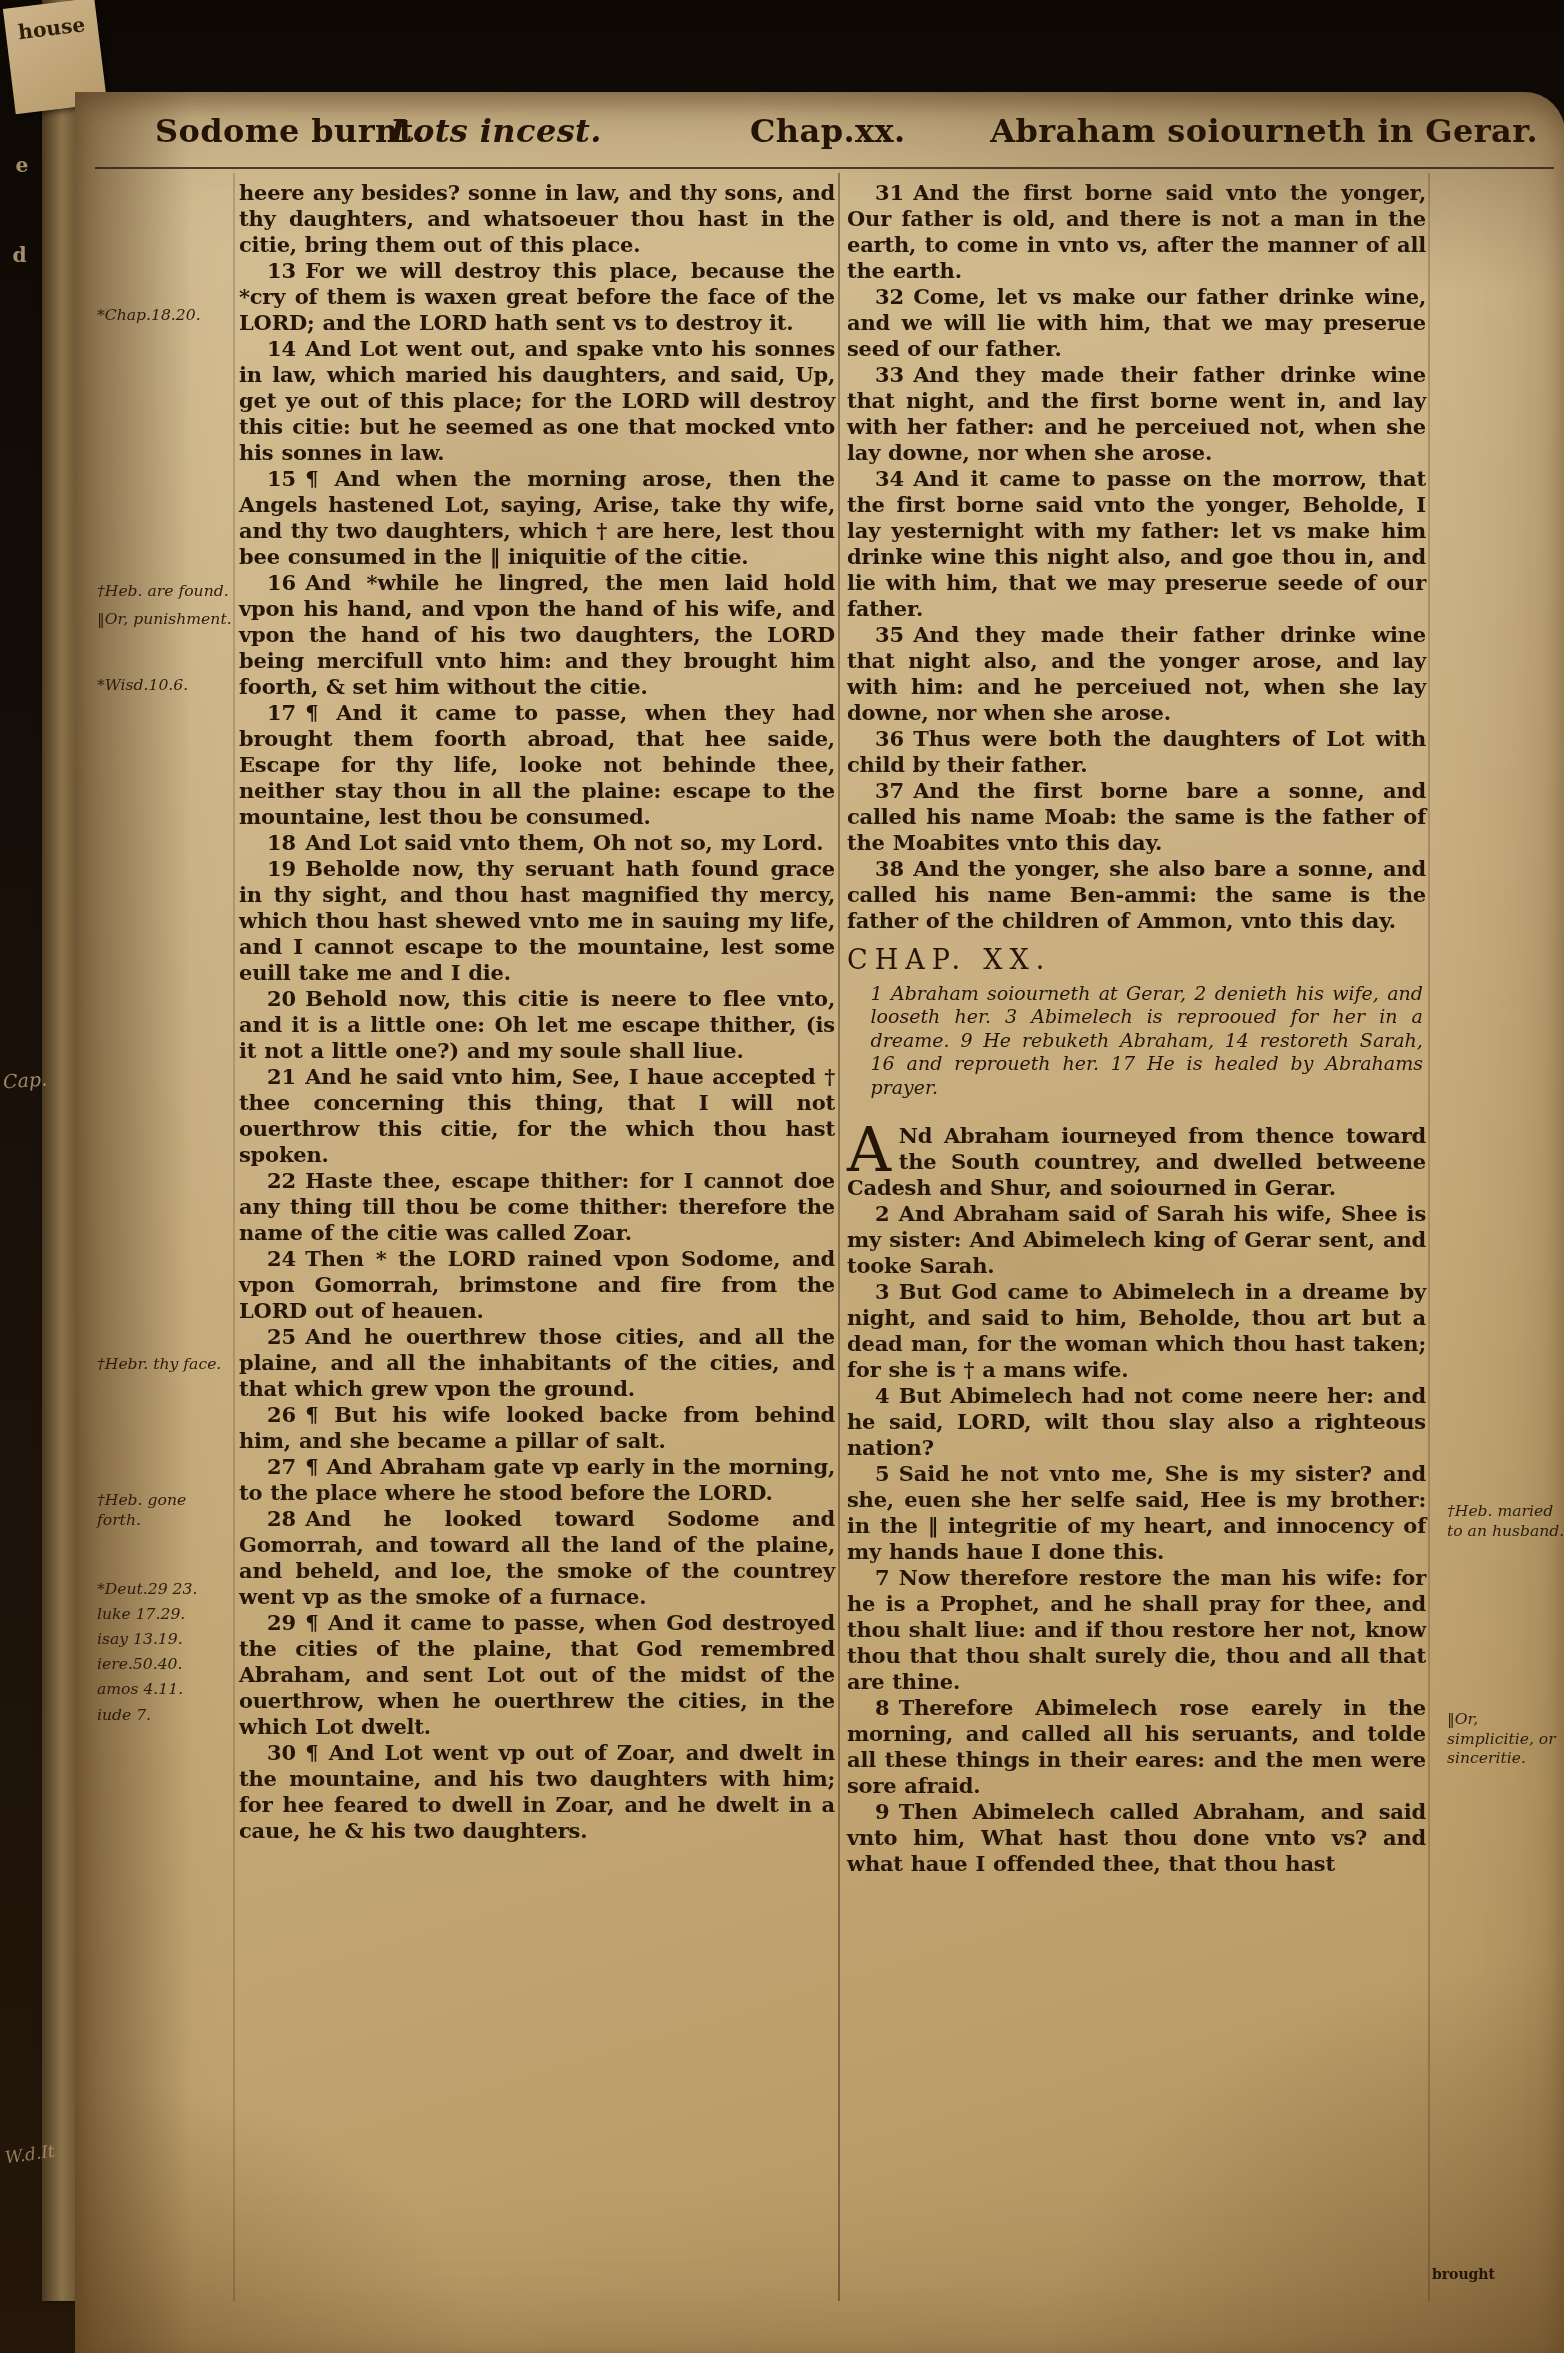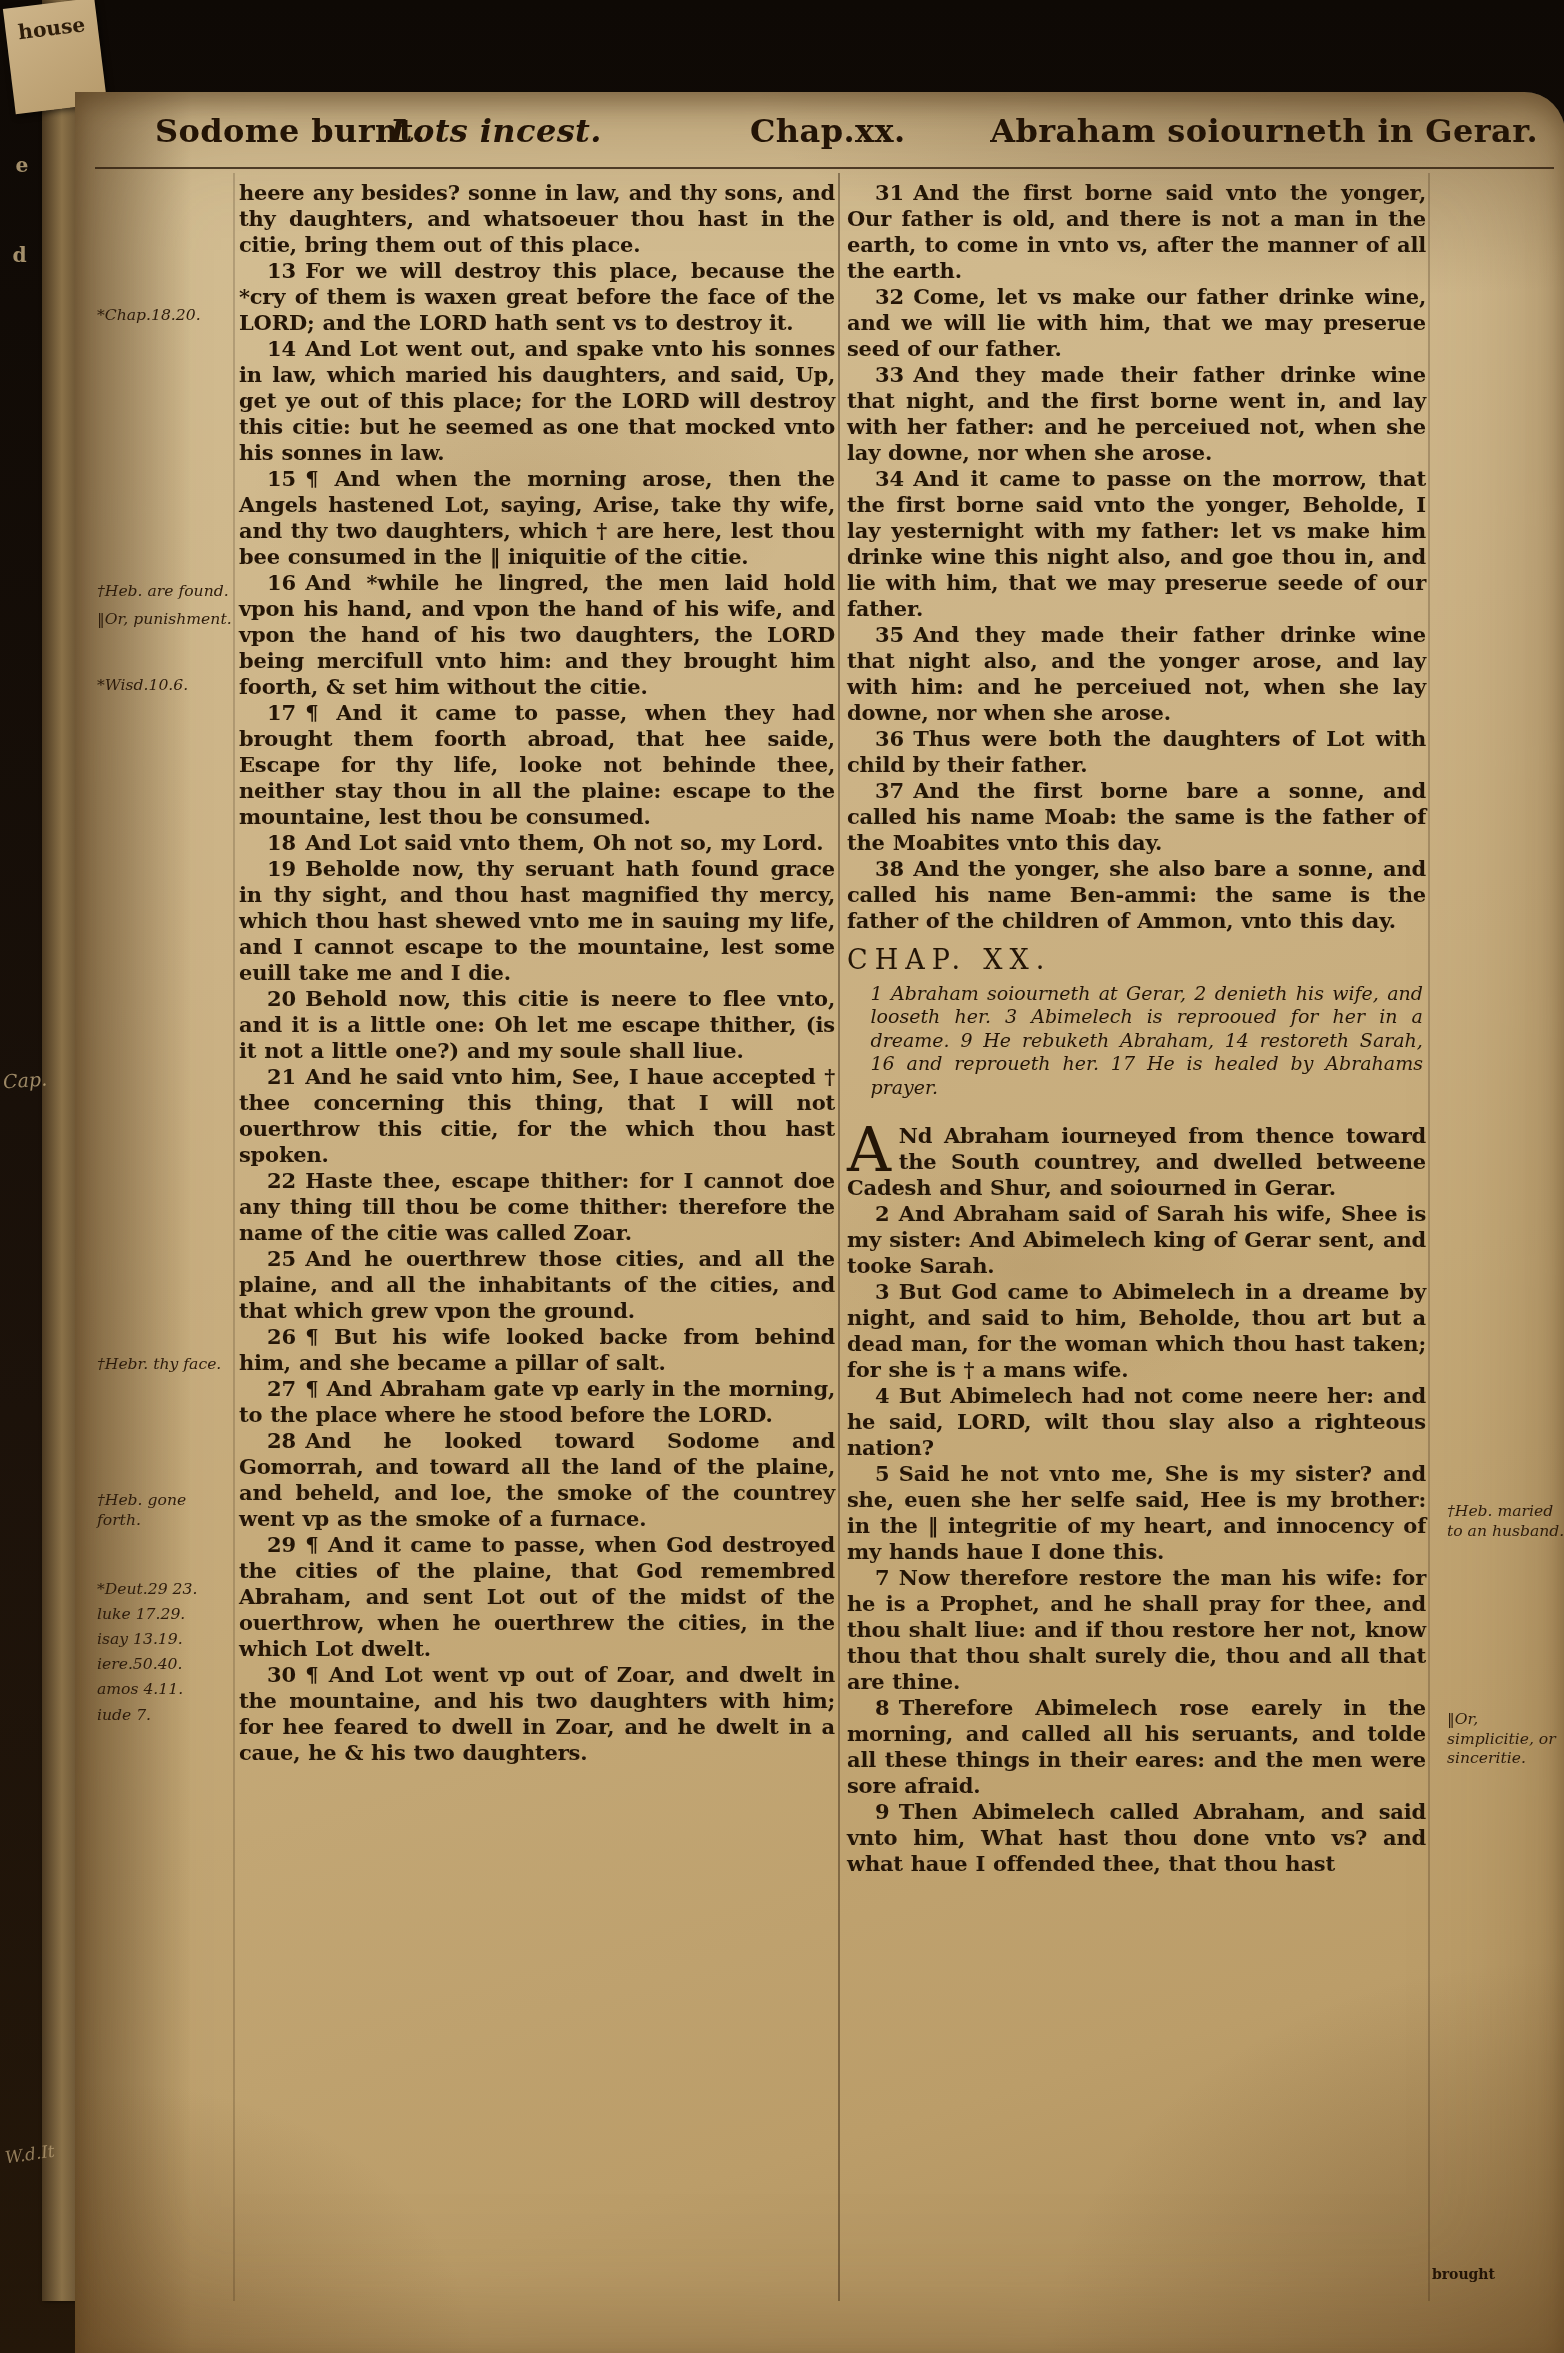--- a/index.html
+++ b/index.html
@@ -142,20 +142,21 @@
 
           <p class="verse"><span class="vnum">19</span><span class="vtext">Beholde now, thy seruant hath found grace in thy sight, and thou hast magnified thy mercy, which thou hast shewed vnto me in sauing my life, and I cannot escape to the mountaine, lest some euill take me and I die.</span></p>
 
           <p class="verse"><span class="vnum">20</span><span class="vtext">Behold now, this citie is neere to flee vnto, and it is a little one: Oh let me escape thither, (is it not a little one?) and my soule shall liue.</span></p>
 
           <p class="verse"><span class="vnum">21</span><span class="vtext">And he said vnto him, See, I haue accepted † thee concerning this thing, that I will not ouerthrow this citie, for the which thou hast spoken.</span></p>
 
           <p class="verse"><span class="vnum">22</span><span class="vtext">Haste thee, escape thither: for I cannot doe any thing till thou be come thither: therefore the name of the citie was called Zoar.</span></p>
 
 
+          <p class="verse"><span class="vnum">24</span><span class="vtext">Then * the LORD rained vpon Sodome, and vpon Gomorrah, brimstone and fire from the LORD out of heauen.</span></p>
 
           <p class="verse"><span class="vnum">25</span><span class="vtext">And he ouerthrew those cities, and all the plaine, and all the inhabitants of the cities, and that which grew vpon the ground.</span></p>
 
           <p class="verse"><span class="vnum">26</span><span class="vtext">¶ But his wife looked backe from behind him, and she became a pillar of salt.</span></p>
 
           <p class="verse"><span class="vnum">27</span><span class="vtext">¶ And Abraham gate vp early in the morning, to the place where he stood before the LORD.</span></p>
 
           <p class="verse"><span class="vnum">28</span><span class="vtext">And he looked toward Sodome and Gomorrah, and toward all the land of the plaine, and beheld, and loe, the smoke of the countrey went vp as the smoke of a furnace.</span></p>
 
           <p class="verse"><span class="vnum">29</span><span class="vtext">¶ And it came to passe, when God destroyed the cities of the plaine, that God remembred Abraham, and sent Lot out of the midst of the ouerthrow, when he ouerthrew the cities, in the which Lot dwelt.</span></p>

